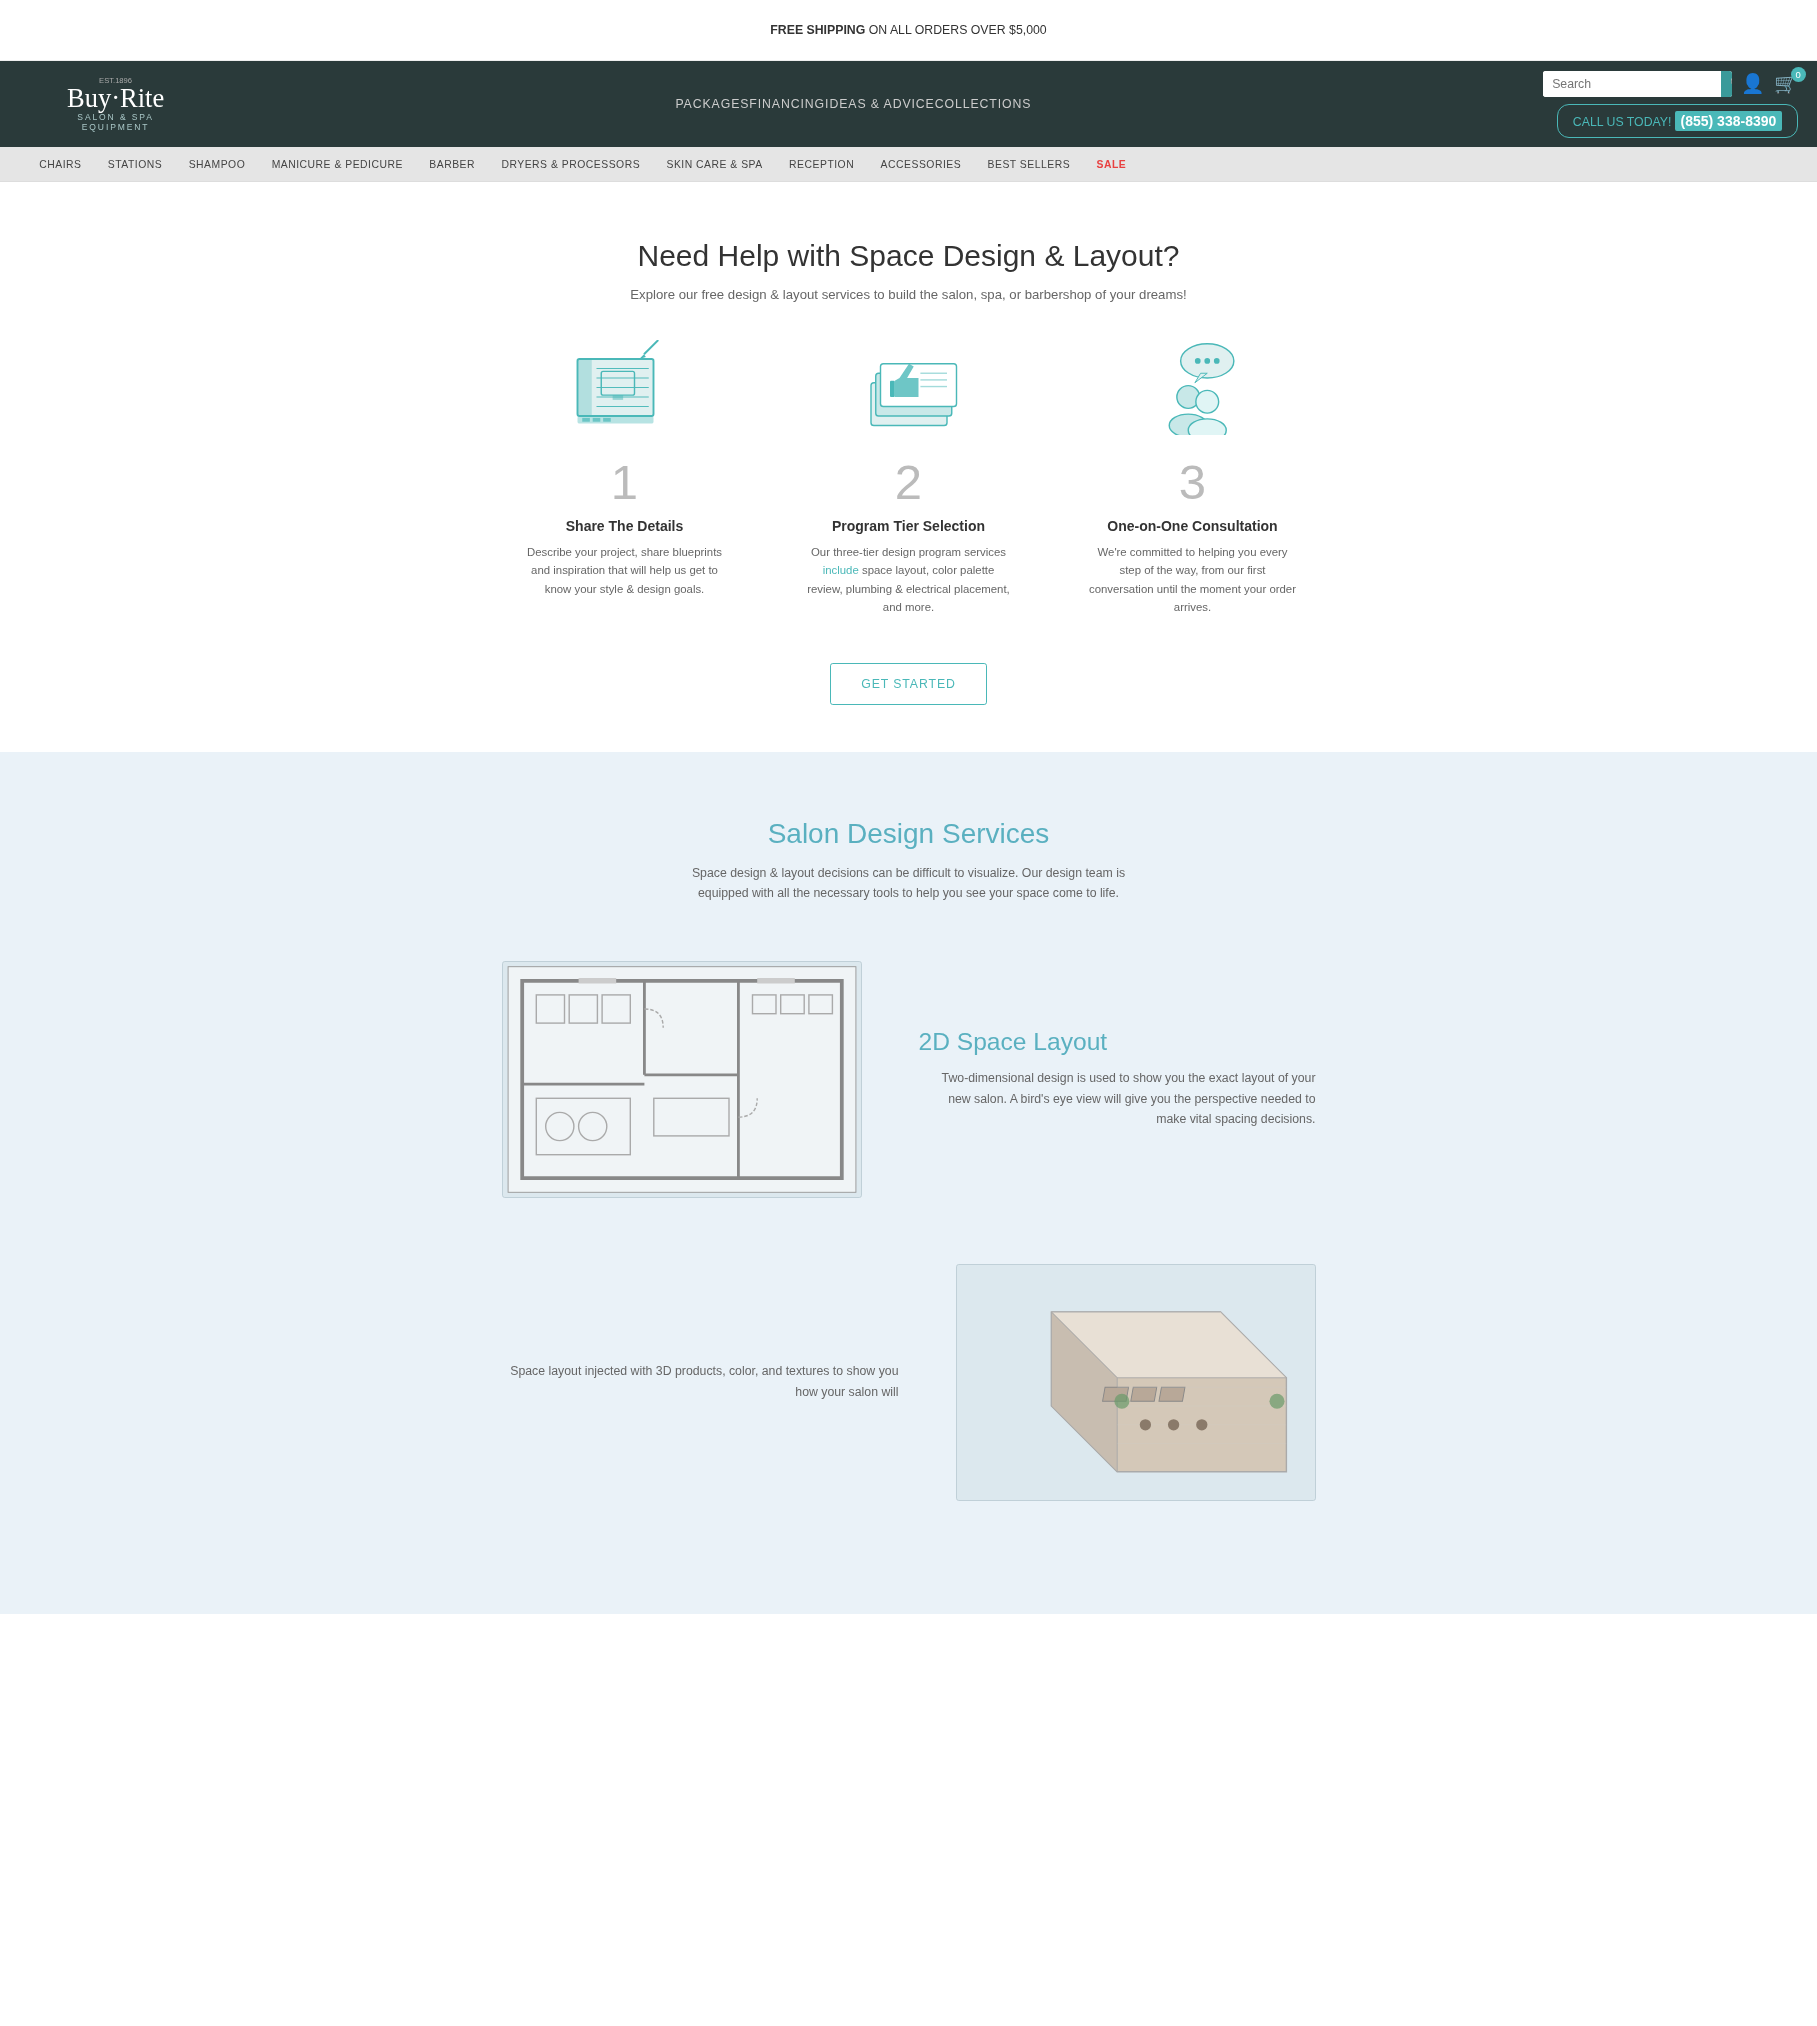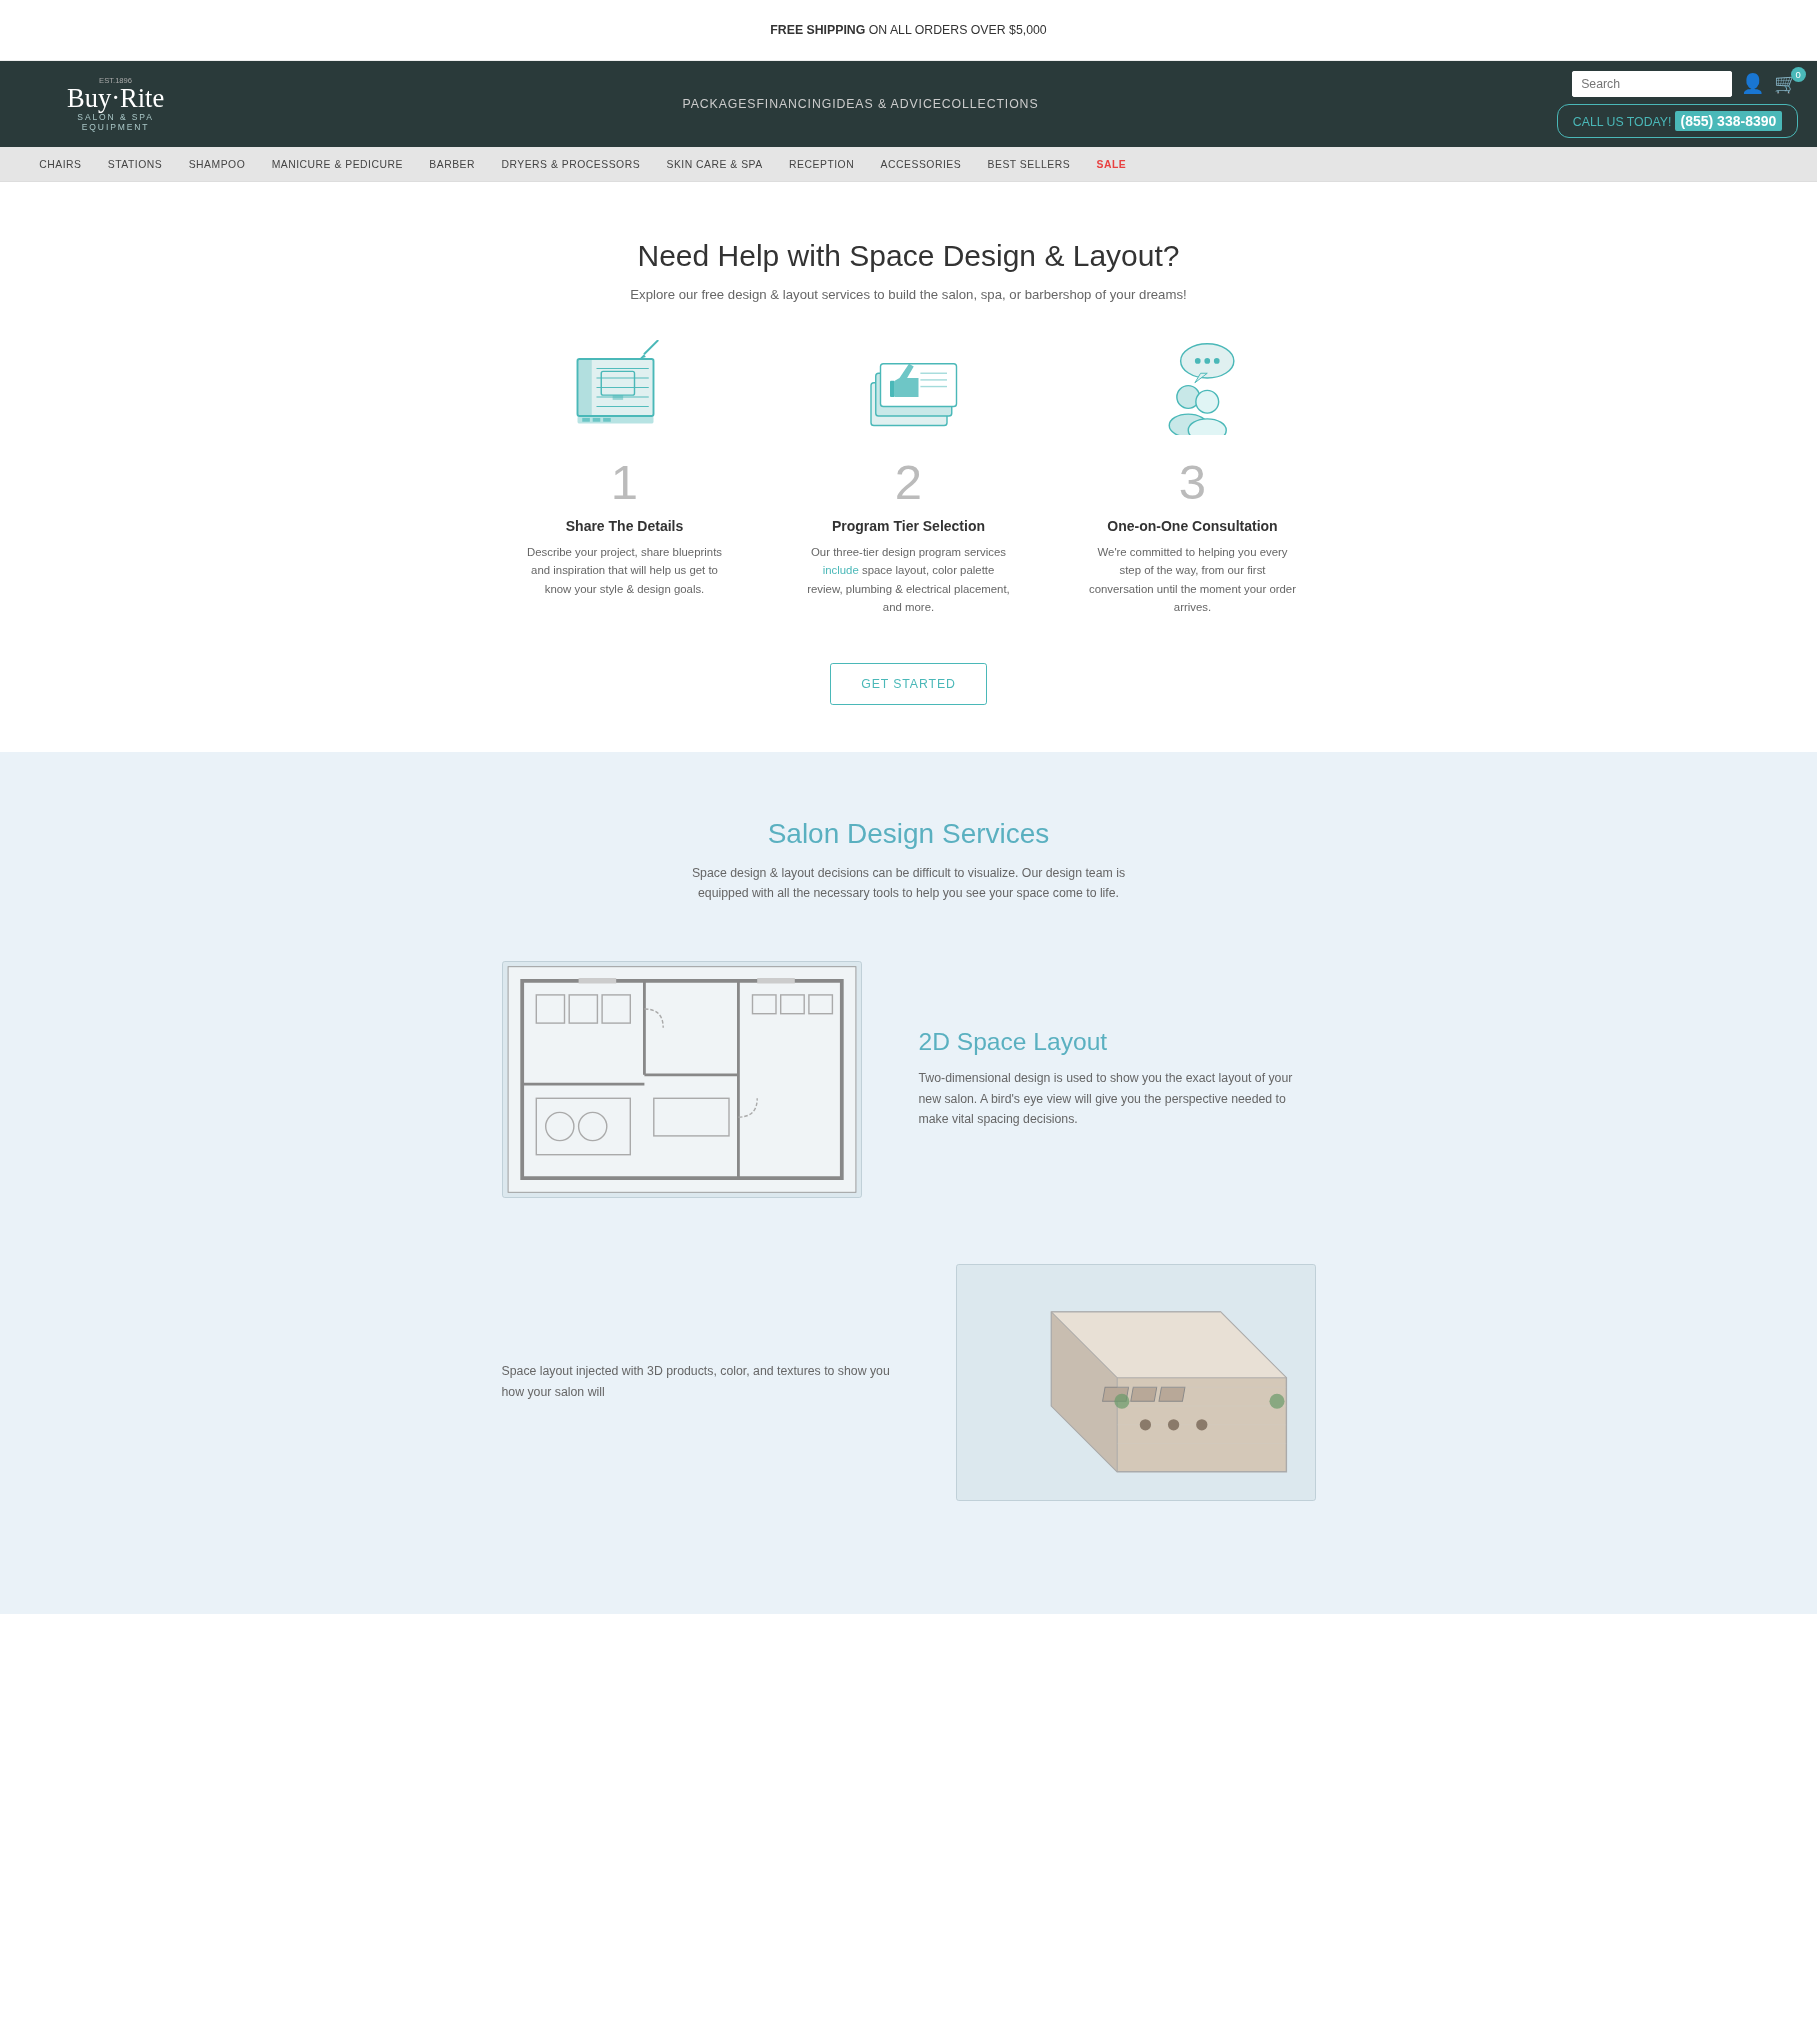--- a/index.html
+++ b/index.html
@@ -70,21 +70,21 @@
       display: flex;
       align-items: center;
       gap: 9.5px;
     }
     .search-box {
       display: flex;
       align-items: center;
       background: #fff;
       border-radius: 2.8px;
       overflow: hidden;
-      width: 160px;
+      width: 189px;
     }
     .search-box input {
       border: none;
       outline: none;
       padding: 5.7px 9.5px;
       font-size: 12.3px;
       flex: 1;
     }
     .search-box button {
       background: #3a9a9a;
@@ -277,20 +277,21 @@
     .design-text h3 {
       font-size: 24.6px;
       font-weight: 400;
       color: #5ab0c0;
       margin-bottom: 11.4px;
     }
     .design-text p {
       font-size: 12.3px;
       color: #666;
       line-height: 1.7;
+      text-align: right;
     }
   </style>
 </head>
 <body>
 
 <div class="top-banner">
   <strong>FREE SHIPPING</strong>
   <span> <span>ON ALL ORDERS OVER $5,000</span></span>
 </div>
 

